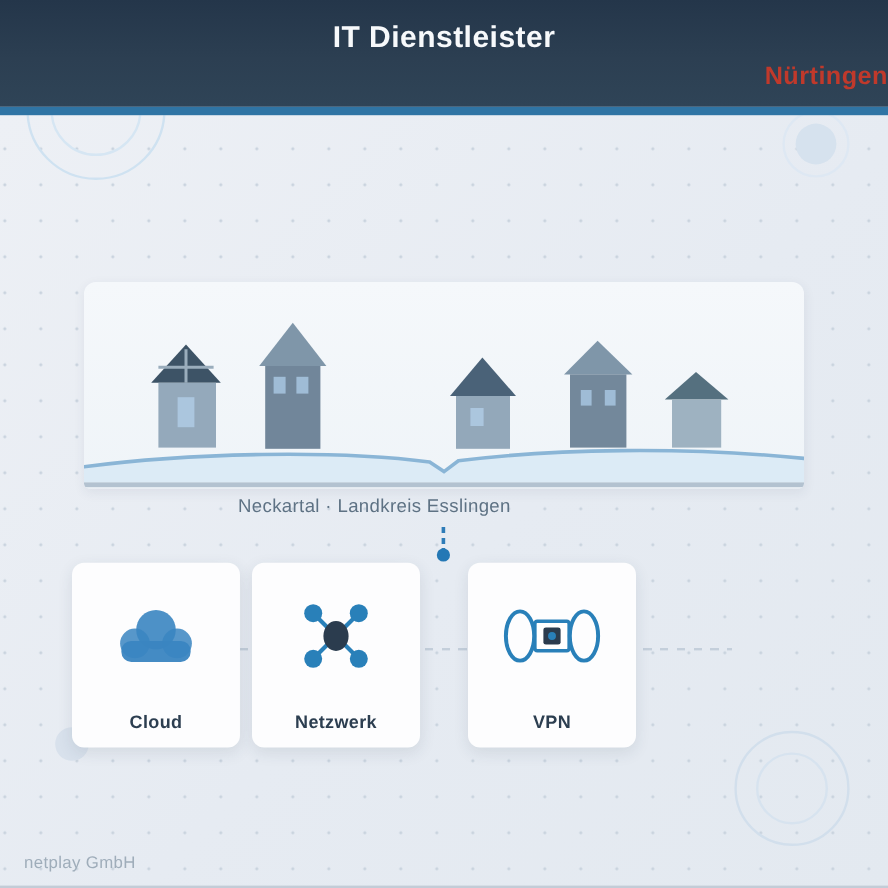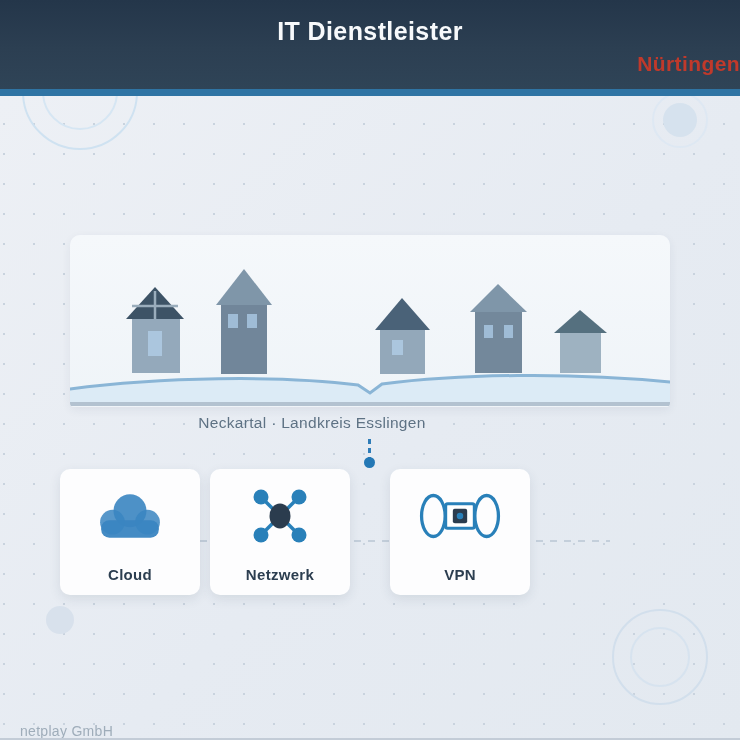--- a/index.html
+++ b/index.html
@@ -67,38 +67,37 @@
     position:absolute; left:364px; top:361px; width:11px; height:11px;
     border-radius:50%; background:#2478b5;
   }
   .h-dashes {
     position:absolute; left:130px; top:444px; width:480px; height:2px;
     background:repeating-linear-gradient(90deg,#c4cfdb 0 7px, rgba(0,0,0,0) 7px 14px);
     z-index:1;
   }
   
   .card {
-    position:absolute; top:373px; width:140px; height:126px;
+    position:absolute; top:373px; width:140px; height:154px;
     background:#fdfdfe; border-radius:10px; z-index:2;
     box-shadow:0 4px 12px rgba(44,62,80,0.10);
     display:flex; flex-direction:column; align-items:center; justify-content:flex-end;
   }
   .card .icon-box { position:absolute; top:0; left:0; right:0; bottom:32px;
     display:flex; align-items:center; justify-content:center; }
   .card .label {
     margin-bottom:12px; font-size:15px; font-weight:bold; color:#2c3e50;
     letter-spacing:0.3px;
   }
   .card1 { left:60px; }  .card2 { left:210px; }
   .card3 { left:390px; } .card4 { left:540px; }
   
   .footer-text {
     position:absolute; left:20px; top:614px; font-size:14px; color:#9fadba;
     letter-spacing:0.3px;
-    margin-top:13px;
   }
   .bottom-edge {
     position:absolute; left:0; bottom:0; width:740px; height:2px; background:#c3ccd7;
   }
 </style>
 </head>
 <body>
 
 <div class="header">
   <div class="header-title">IT Dienstleister</div>

